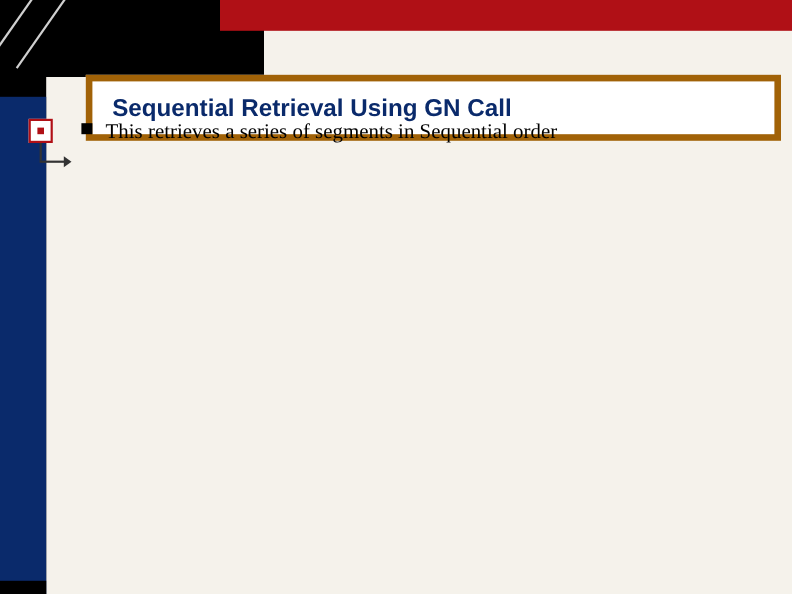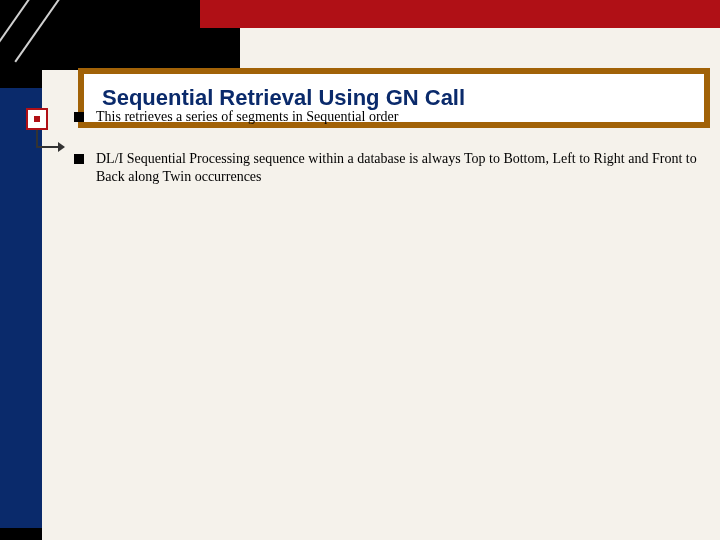--- a/index.html
+++ b/index.html
@@ -112,21 +112,21 @@
   .content {
     position: absolute;
     top: 108px; left: 68px; right: 16px;
     z-index: 3;
   }
   ul { list-style: none; }
   li {
     position: relative;
     padding-left: 28px;
     margin-bottom: 24px;
-    font-size: 14px;
+    font-size: 19px;
     line-height: 1.28;
     color: #000;
   }
   li::before {
     content: "";
     position: absolute;
     left: 6px; top: 4px;
     width: 10px; height: 10px;
     background: #000;
   }
@@ -152,17 +152,16 @@
 </div>
 
 <div class="bullet-marker"></div>
 <div class="arrow-line"></div>
 <div class="arrow-horiz"></div>
 <div class="arrow-head"></div>
 
 <div class="content">
   <ul>
     <li>This retrieves a series of segments in Sequential order</li>
-    <li>DL/I Sequential Processing sequence within a database is always Top to Bottom, Left to Right and Front to Back along Twin occurrences</li>
   </ul>
 </div>
 
 <div class="navy-bottom"></div>
 
 </body></html>

